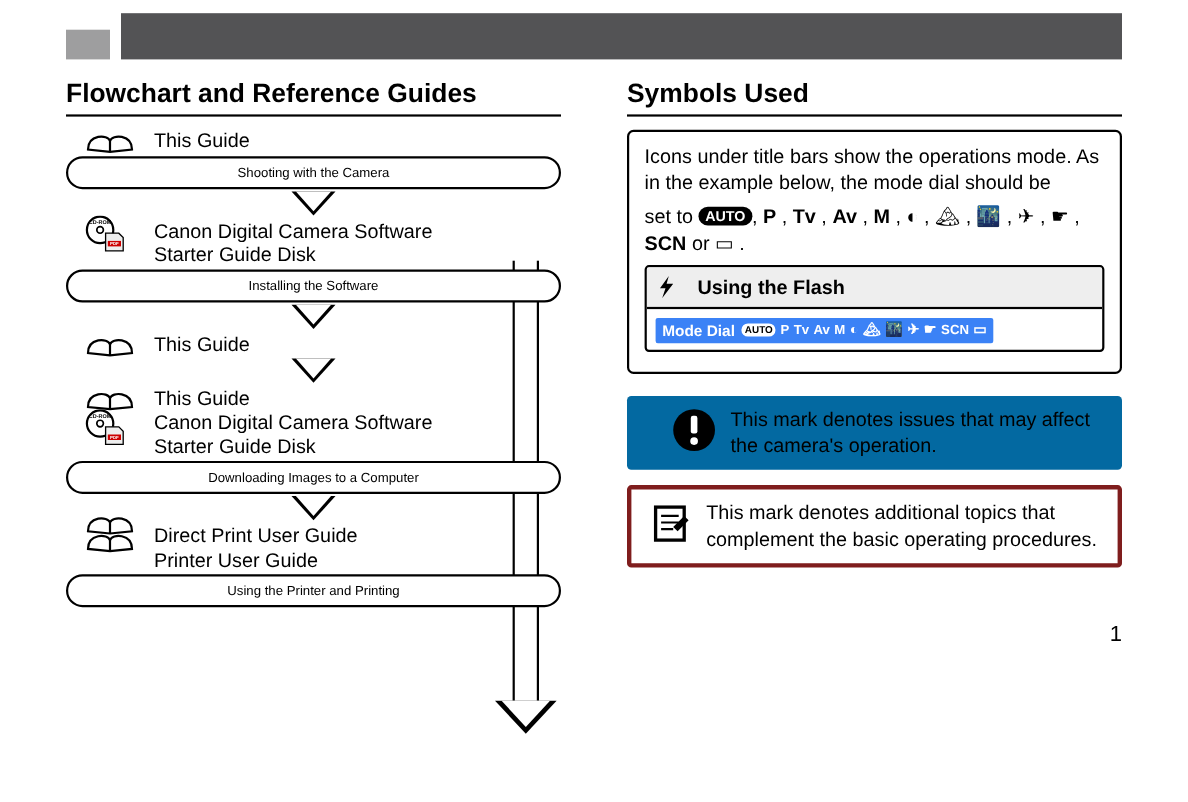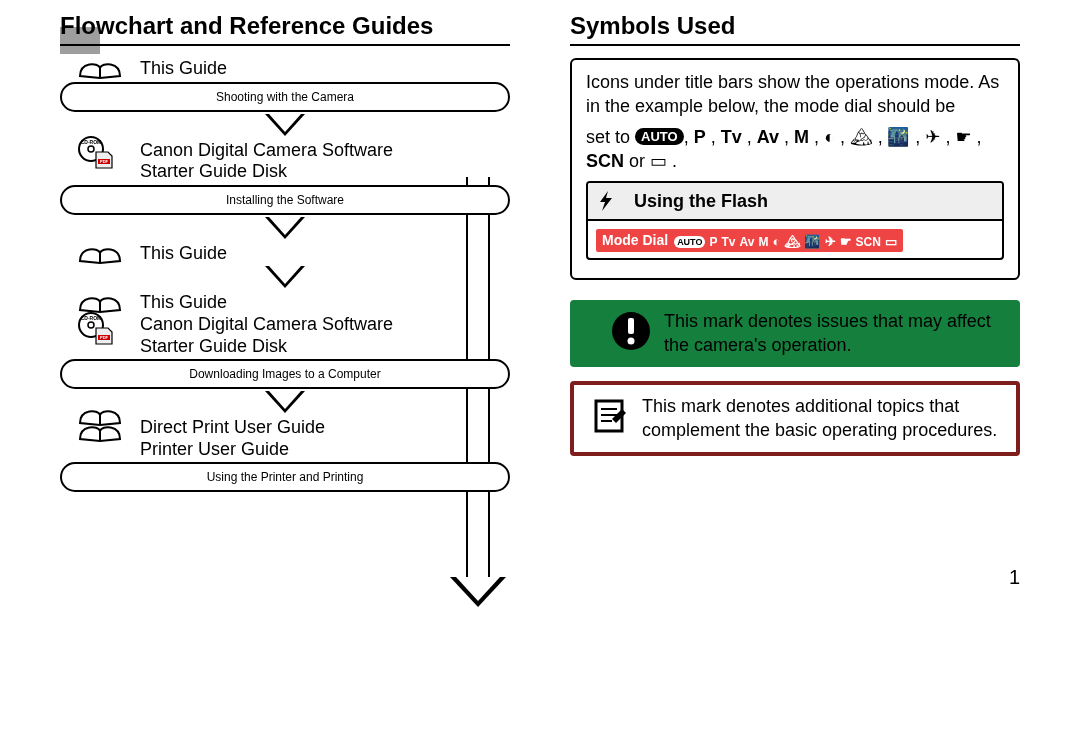--- a/index.html
+++ b/index.html
@@ -11,20 +11,21 @@
     font-family: sans-serif;
     color: #000;
   }
   .page {
     width: 1080px;
     height: 609px;
     position: relative;
     box-sizing: border-box;
     padding: 12px 60px 30px 60px;
     display: flex;
+    flex-direction: column;
   }
   .header-bar {
     position: relative;
     height: 42px;
     margin-bottom: 18px;
   }
   .header-bar .big-bar {
     position: absolute;
     left: 50px;
     right: 0;
@@ -193,24 +194,24 @@
     padding: 6px 10px;
     border-bottom: 2px solid #000;
     display: flex;
     align-items: center;
     gap: 20px;
   }
   .sub-panel .sp-body {
     padding: 6px 8px;
   }
   .mode-dial-row {
-    background: #ef4444;
+    background: #3b82f6;
     color: #fff;
     display: inline-flex;
-    align-items: flex-end;
+    align-items: flex-start;
     gap: 6px;
     padding: 2px 6px;
     border-radius: 2px;
     font-size: 14px;
     font-weight: 700;
   }
   .mode-dial-row .label {
     white-space: nowrap;
   }
   .mode-dial-symbols {
@@ -254,21 +255,21 @@
   .note {
     display: flex;
     gap: 12px;
     align-items: flex-start;
     padding: 10px 14px;
     margin-bottom: 14px;
     font-size: 18px;
     line-height: 1.3;
   }
   .note.grey {
-    background: #15803d;
+    background: #0369a1;
     border-radius: 4px;
     padding-left: 40px;
   }
   .note.white {
     border: 4px solid #7f1d1d;
     border-radius: 4px;
   }
   .note-icon {
     width: 42px;
     height: 42px;

